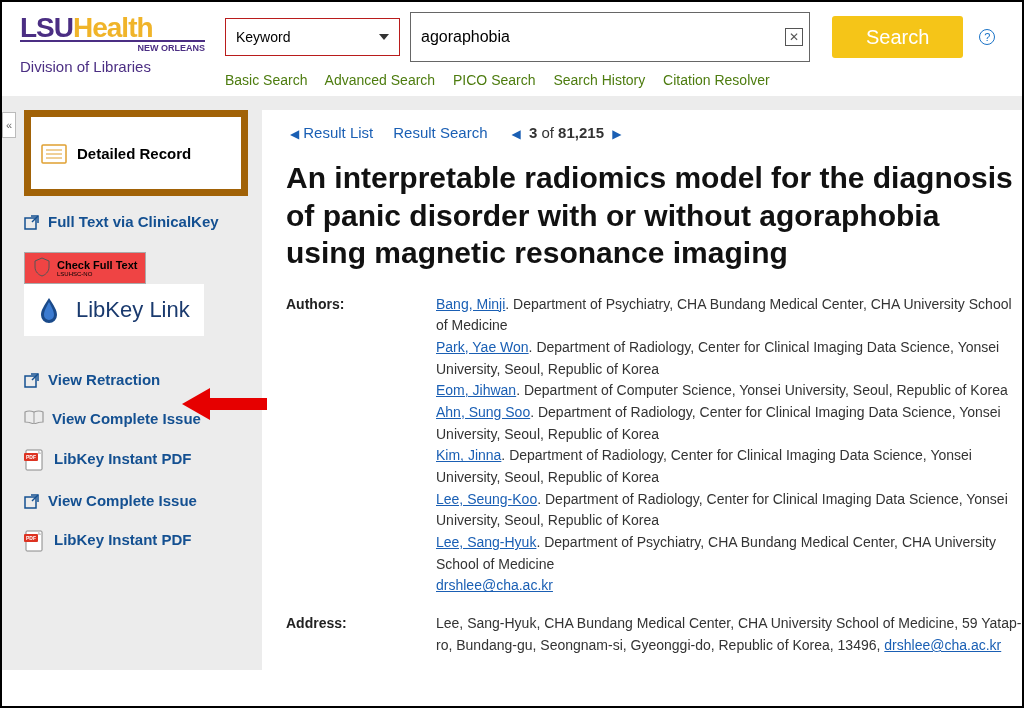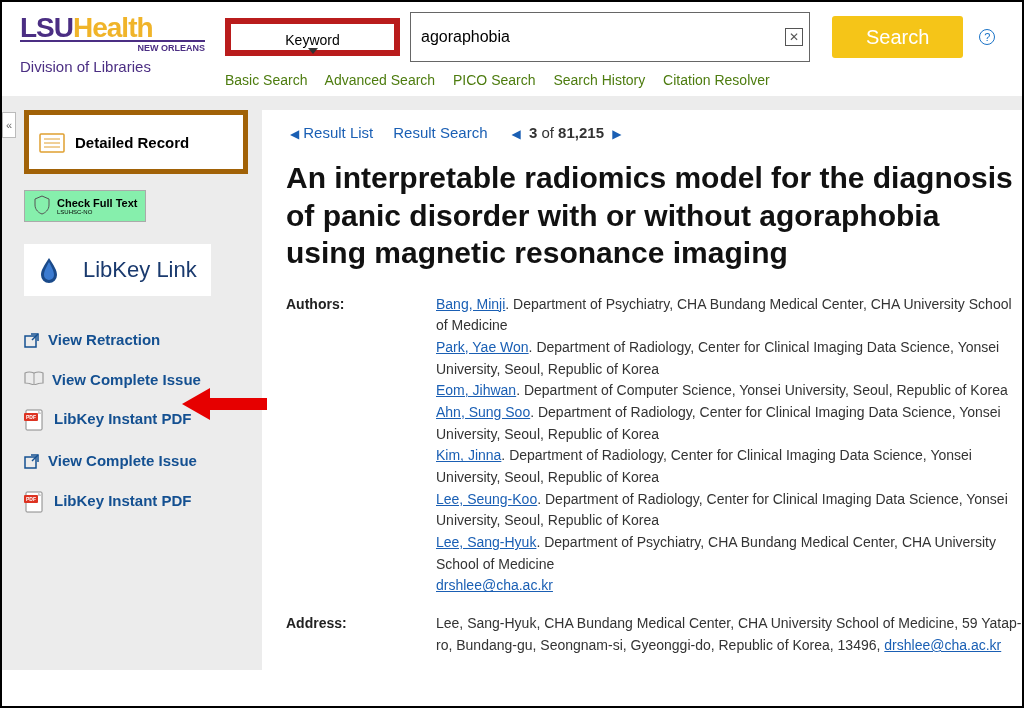--- a/index.html
+++ b/index.html
@@ -10,46 +10,46 @@
   .logo-line1 { font-weight: 800; font-size: 28px; letter-spacing: -1px; }
   .logo-lsu { color: #4b2e83; }
   .logo-health { color: #f0b429; font-weight: 700; text-align: right; }
   .logo-no { font-size: 9px; font-weight: 700; color: #4b2e83; text-align: right; letter-spacing: 0; margin-top: -4px; border-top: 2px solid #4b2e83; padding-top: 1px; }
   .logo-div { color: #4b2e83; font-size: 15px; margin-top: 5px; font-weight: 400; }
   
   .search-block { flex: 1; padding-left: 20px; }
   .searching-line { font-size: 14px; color: #333; margin-bottom: 6px; }
   .searching-src { color: #5a2d82; font-weight: 600; }
   .search-controls { display: flex; align-items: center; gap: 10px; }
-  .kw-select { width: 175px; height: 38px; border: 6px solid #b91c1c; padding: 8px 10px; display: flex; align-items: center; justify-content: space-between; background: #fff; flex-direction: column; }
+  .kw-select { width: 175px; height: 38px; border: 1px solid #b91c1c; padding: 0 10px; display: flex; align-items: center; justify-content: space-between; background: #fff; }
   .kw-caret { width: 0; height: 0; border-left: 5px solid transparent; border-right: 5px solid transparent; border-top: 6px solid #333; }
   .search-input-wrap { width: 400px; height: 50px; border: 1px solid #666; display: flex; align-items: center; padding: 0 6px 0 10px; background: #fff; }
   .search-input { flex: 1; border: none; outline: none; font-size: 16px; }
   .clear-btn { width: 18px; height: 18px; border: 1.5px solid #555; display: flex; align-items: center; justify-content: center; font-size: 12px; color: #555; cursor: pointer; }
   .search-btn { background: #f5c518; color: #fff; font-size: 20px; font-weight: 400; border: none; height: 42px; padding: 0 34px; border-radius: 3px; margin-left: 12px; cursor: pointer; }
   .help-circle { width: 16px; height: 16px; border: 1px solid #1a73c7; border-radius: 50%; color: #1a73c7; font-size: 11px; display: inline-flex; align-items: center; justify-content: center; margin-left: 6px; cursor: pointer; }
   .search-links { margin-top: 10px; }
   .search-links a { color: #4d7c0f; font-size: 14px; margin-right: 14px; cursor: pointer; }
   
   .main { display: flex; background: #ececec; height: calc(100% - 130px); position: relative; }
   .collapse-tab { position: absolute; left: 0; top: 16px; width: 14px; height: 26px; background: #fff; border: 1px solid #bbb; display: flex; align-items: center; justify-content: center; font-size: 11px; color: #666; cursor: pointer; z-index: 10; }
   
   .sidebar { width: 260px; padding: 14px 14px 0 22px; }
-  .detailed-banner { background: #fff; border: 5px solid #a16207; padding: 16px 10px; display: flex; align-items: center; gap: 10px; font-weight: 700; font-size: 15px; margin-bottom: 16px; }
+  .detailed-banner { background: #fff; border: 7px solid #a16207; padding: 25px 10px; display: flex; align-items: center; gap: 10px; font-weight: 700; font-size: 15px; margin-bottom: 16px; }
   .doc-icon { width: 26px; height: 22px; position: relative; }
   .doc-icon svg { width: 100%; height: 100%; }
   
   .side-link { color: #145091; font-weight: 700; font-size: 15px; margin: 14px 0 20px 0; display: flex; align-items: flex-start; gap: 8px; cursor: pointer; line-height: 1.3; }
   .ext-icon { width: 16px; height: 16px; flex-shrink: 0; margin-top: 2px; }
   .ext-icon svg { width: 100%; height: 100%; }
   
-  .cft-box { background: #86efac; border: 1px solid #aaa; padding: 4px 8px; display: inline-flex; align-items: center; gap: 6px; font-size: 11px; font-weight: 700; margin-bottom: 22px; }
+  .cft-box { background: #ef4444; border: 1px solid #aaa; padding: 4px 8px; display: inline-flex; align-items: center; gap: 6px; font-size: 11px; font-weight: 700; }
   .cft-sub { font-size: 6px; display: block; font-weight: 400; }
   
-  .libkey-card { background: #fff; padding: 12px 14px; display: inline-flex; align-items: center; gap: 23px; margin-bottom: 20px; }
+  .libkey-card { background: #fff; padding: 12px 14px; display: inline-flex; align-items: center; gap: 16px; margin-bottom: 20px; }
   .libkey-drop { width: 22px; height: 28px; }
   .libkey-text { color: #1a3a6e; font-size: 22px; font-weight: 500; }
   
   .book-icon { width: 20px; height: 14px; }
   .pdf-icon { width: 22px; height: 22px; }
   
   .red-arrow { position: absolute; left: 180px; top: 290px; z-index: 5; }
   .red-arrow svg { width: 85px; height: 36px; }
   
   .content { flex: 1; background: #fff; margin: 14px 0 0 0; padding: 14px 0 14px 24px; overflow: hidden; }
@@ -109,20 +109,30 @@
         <svg viewBox="0 0 26 22">
             <rect x="1" y="3" width="24" height="18" rx="1" fill="none" stroke="#e0a030" stroke-width="1.5"></rect>
             <line x1="5" y1="8" x2="21" y2="8" stroke="#e0a030"></line>
             <line x1="5" y1="12" x2="21" y2="12" stroke="#e0a030"></line>
             <line x1="5" y1="16" x2="21" y2="16" stroke="#e0a030"></line>
           </svg>
       </span>
       <span>Detailed Record</span>
     </div>
     
+    <div class="side-link">
+      <span class="ext-icon">
+        <svg viewBox="0 0 16 16">
+            <rect x="1" y="4" width="11" height="11" fill="none" stroke="#145091" stroke-width="1.5"></rect>
+            <path d="M7 2 h7 v7" fill="none" stroke="#145091" stroke-width="1.5"></path>
+            <line x1="14" y1="2" x2="8" y2="8" stroke="#145091" stroke-width="1.5"></line>
+          </svg>
+      </span>
+      <span>Full Text via ClinicalKey</span>
+    </div>
     
     <div class="cft-box">
       <span>
         <svg width="18" height="20" viewBox="0 0 18 20">
             <path d="M9 1 L16 4 v6 c0 5 -4 8 -7 9 c-3 -1 -7 -4 -7 -9 V4 Z" fill="none" stroke="#555" stroke-width="1"></path>
           </svg>
       </span>
       <span>
         <span>Check Full Text</span>
         <span class="cft-sub">LSUHSC-NO</span>

